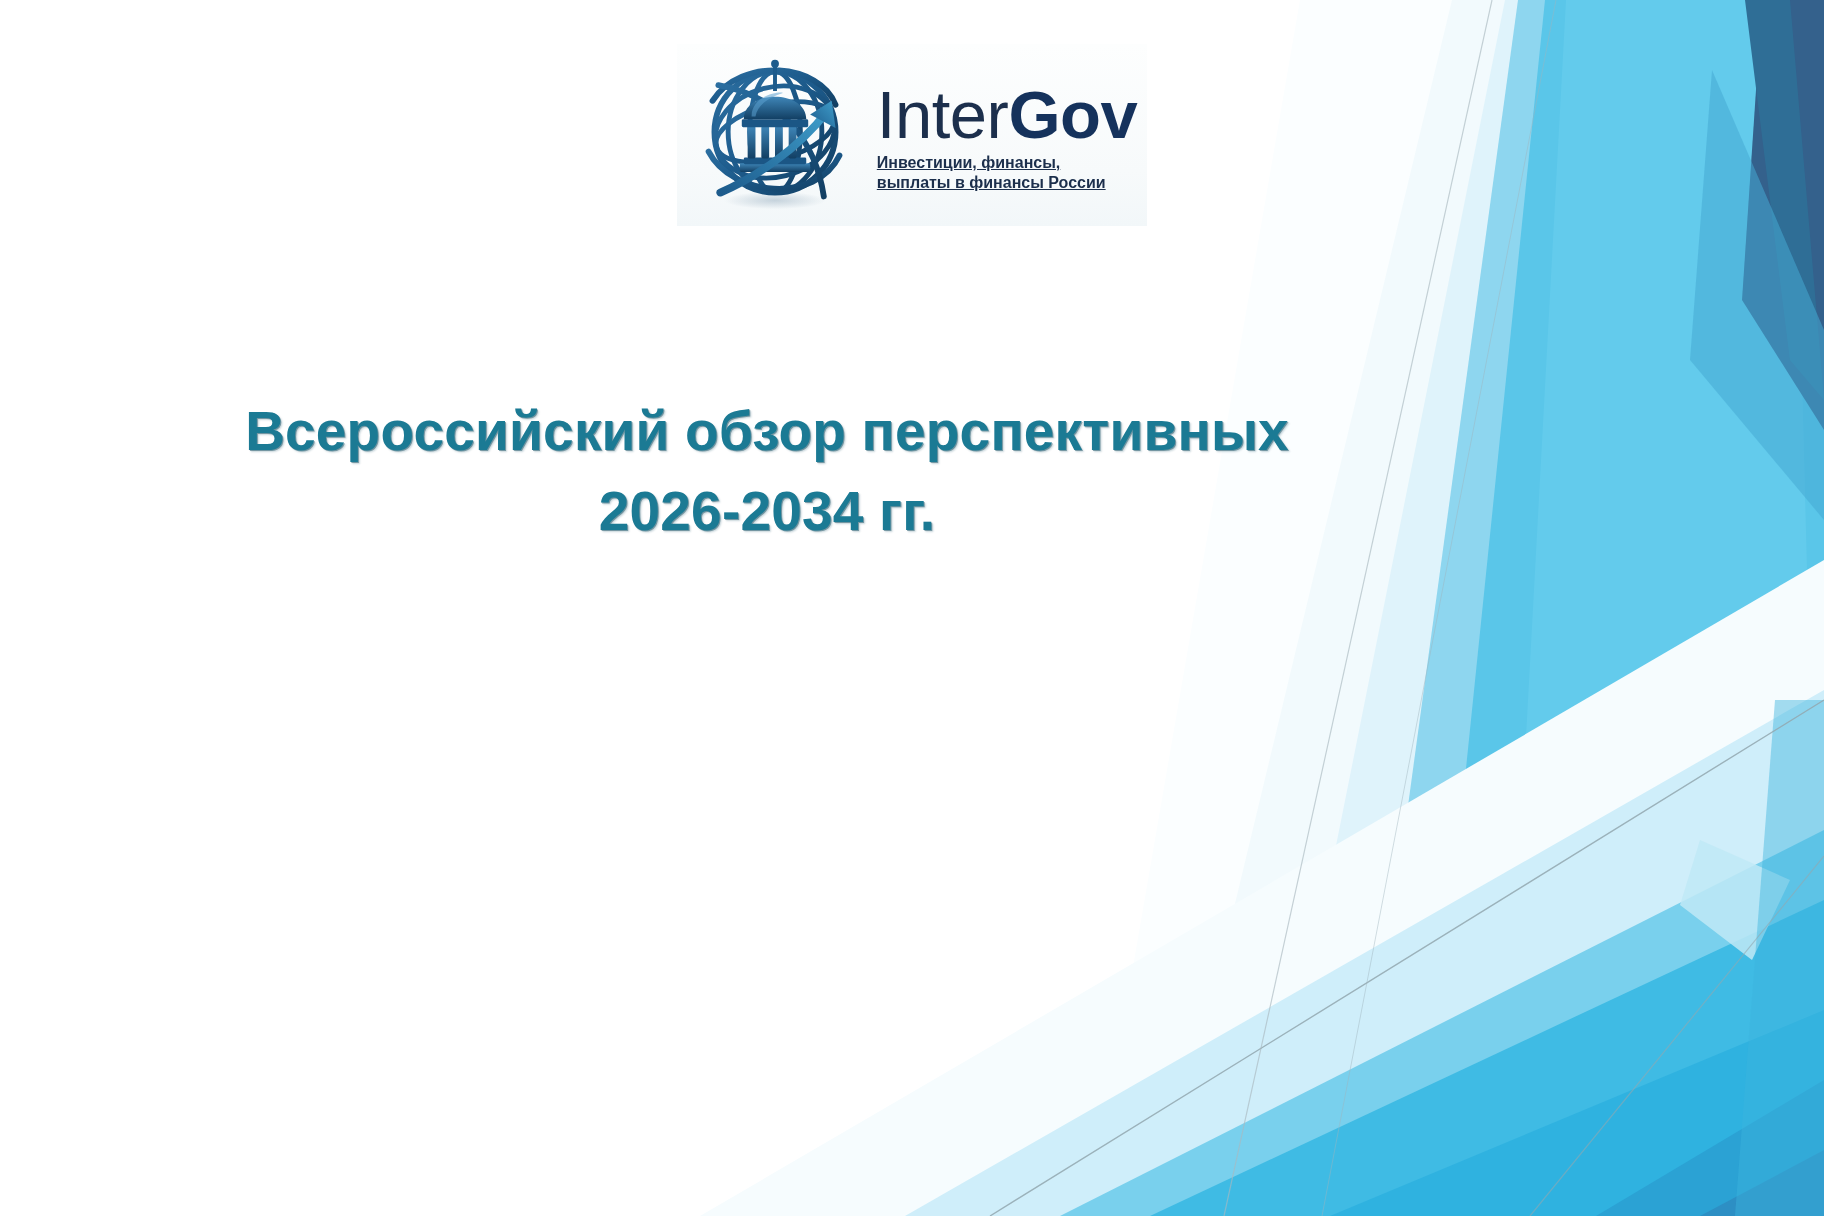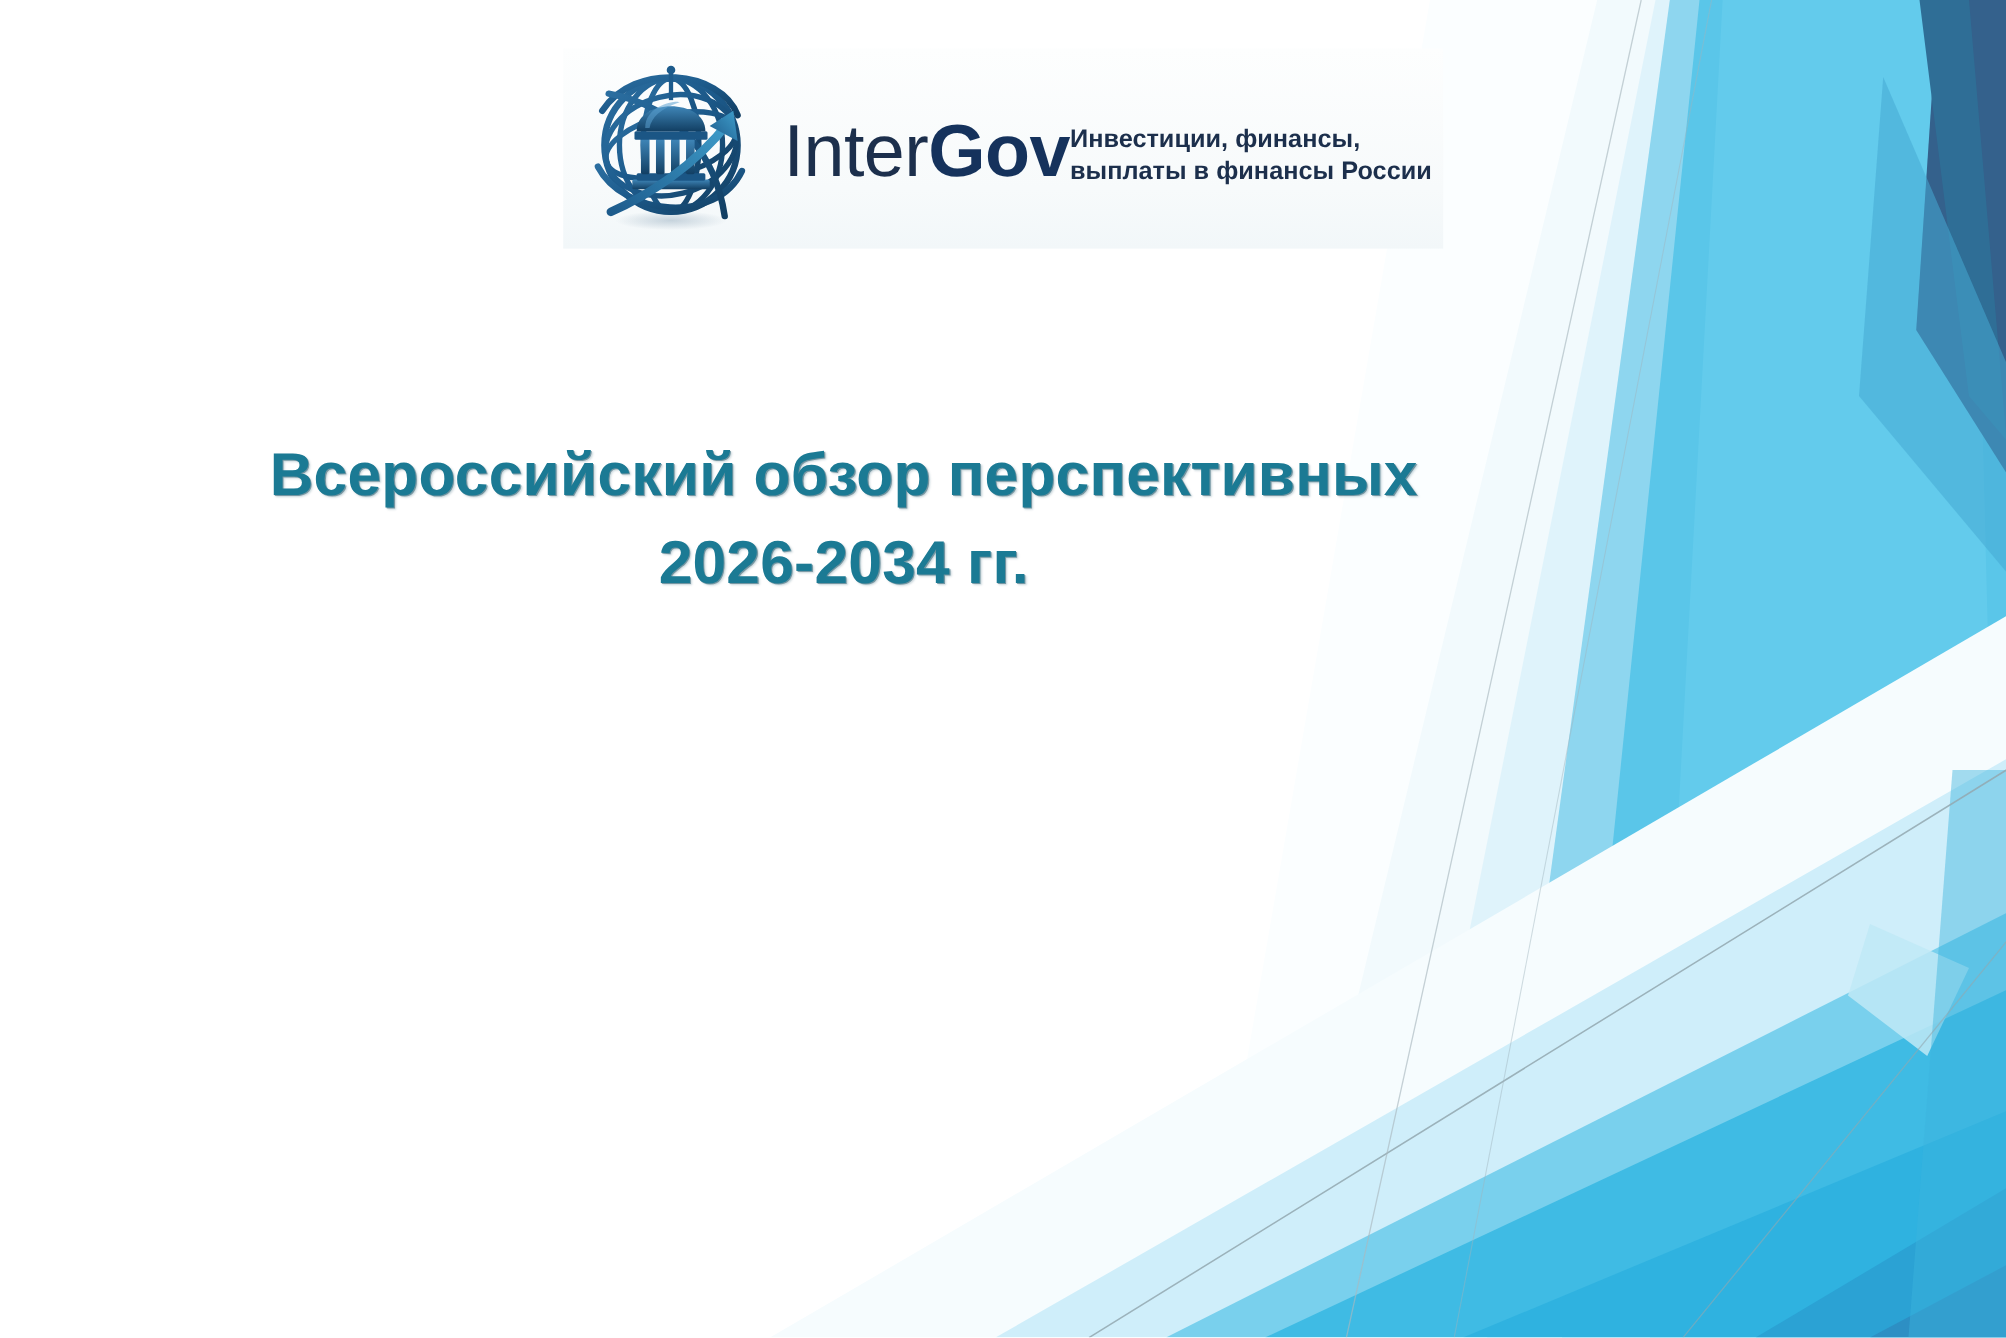--- a/index.html
+++ b/index.html
@@ -44,42 +44,44 @@
     padding: 6px 10px 10px 10px;
     background: linear-gradient(180deg,#fdfefe 0%, #f7fafb 70%, #f2f7f9 100%);
   }
   .logo-mark {
     width: 176px;
     height: 166px;
     flex: 0 0 auto;
   }
   .logo-text {
     display: flex;
+    flex-direction: column;
     justify-content: flex-end;
     padding-top: 10px;
   }
   .wordmark {
     font-size: 67px;
     line-height: 0.96;
     letter-spacing: -0.5px;
     color: #1c2f4c;
     font-weight: 400;
     white-space: nowrap;
   }
   .wordmark .wm-bold {
     font-weight: 700;
     color: #15325c;
   }
   .tagline {
     margin-top: 6px;
-    font-size: 23px;
+    font-size: 16px;
     line-height: 1.25;
     font-weight: 700;
     color: #1c2f4c;
     white-space: nowrap;
+    text-decoration: underline;
   }
 
   
   .title-wrap {
     position: absolute;
     left: 40px;
     right: 330px;
     top: 392px;
     text-align: center;
   }

